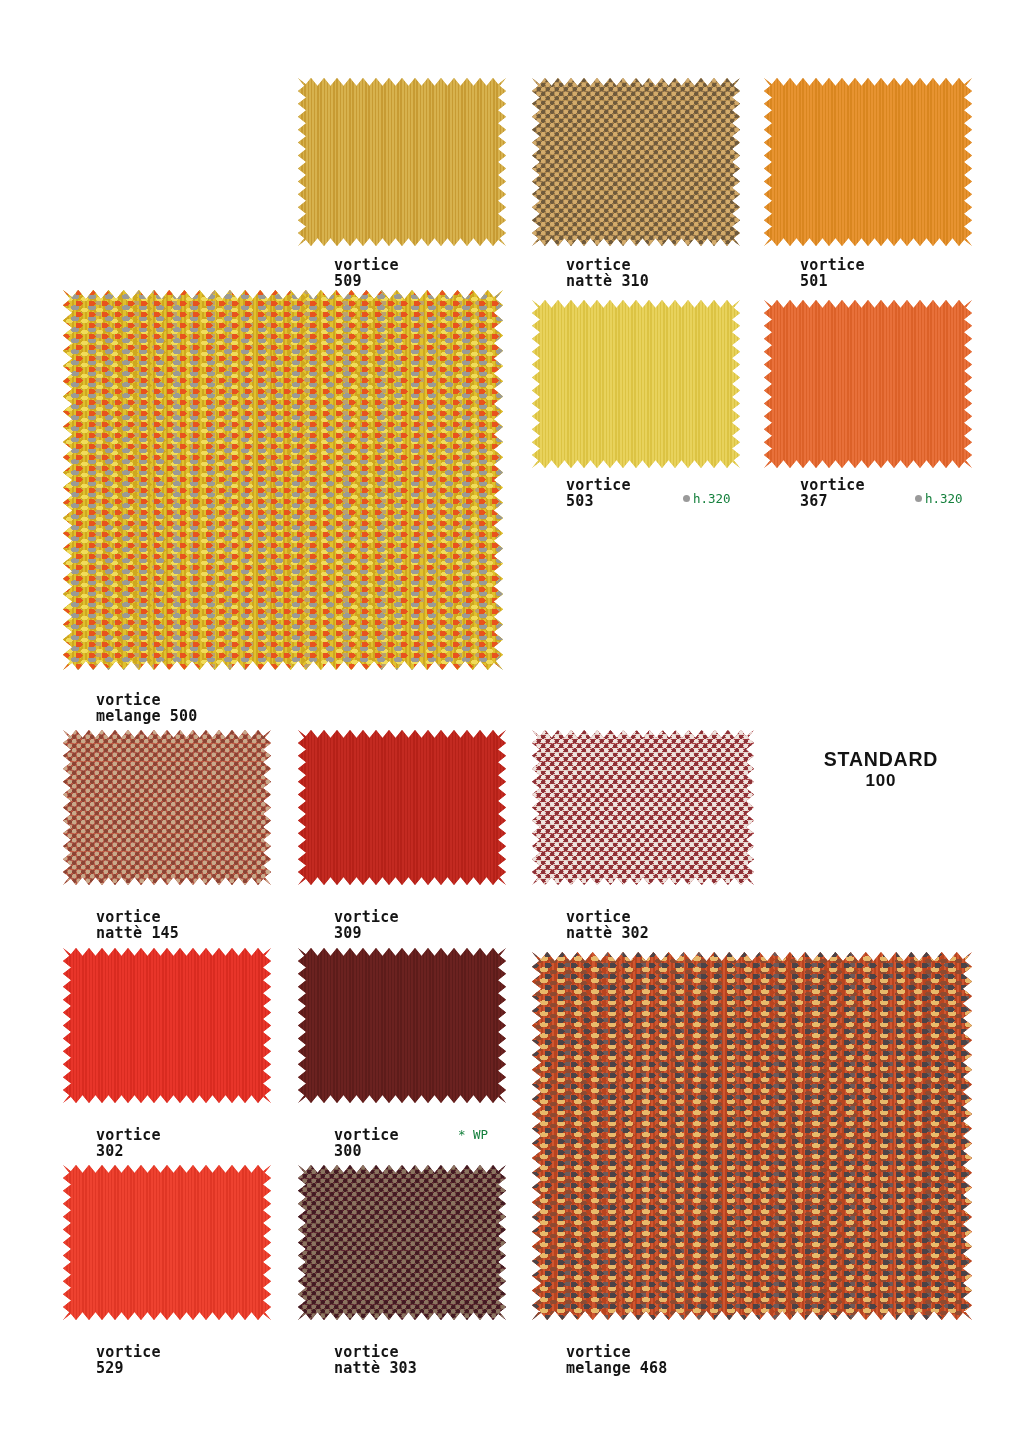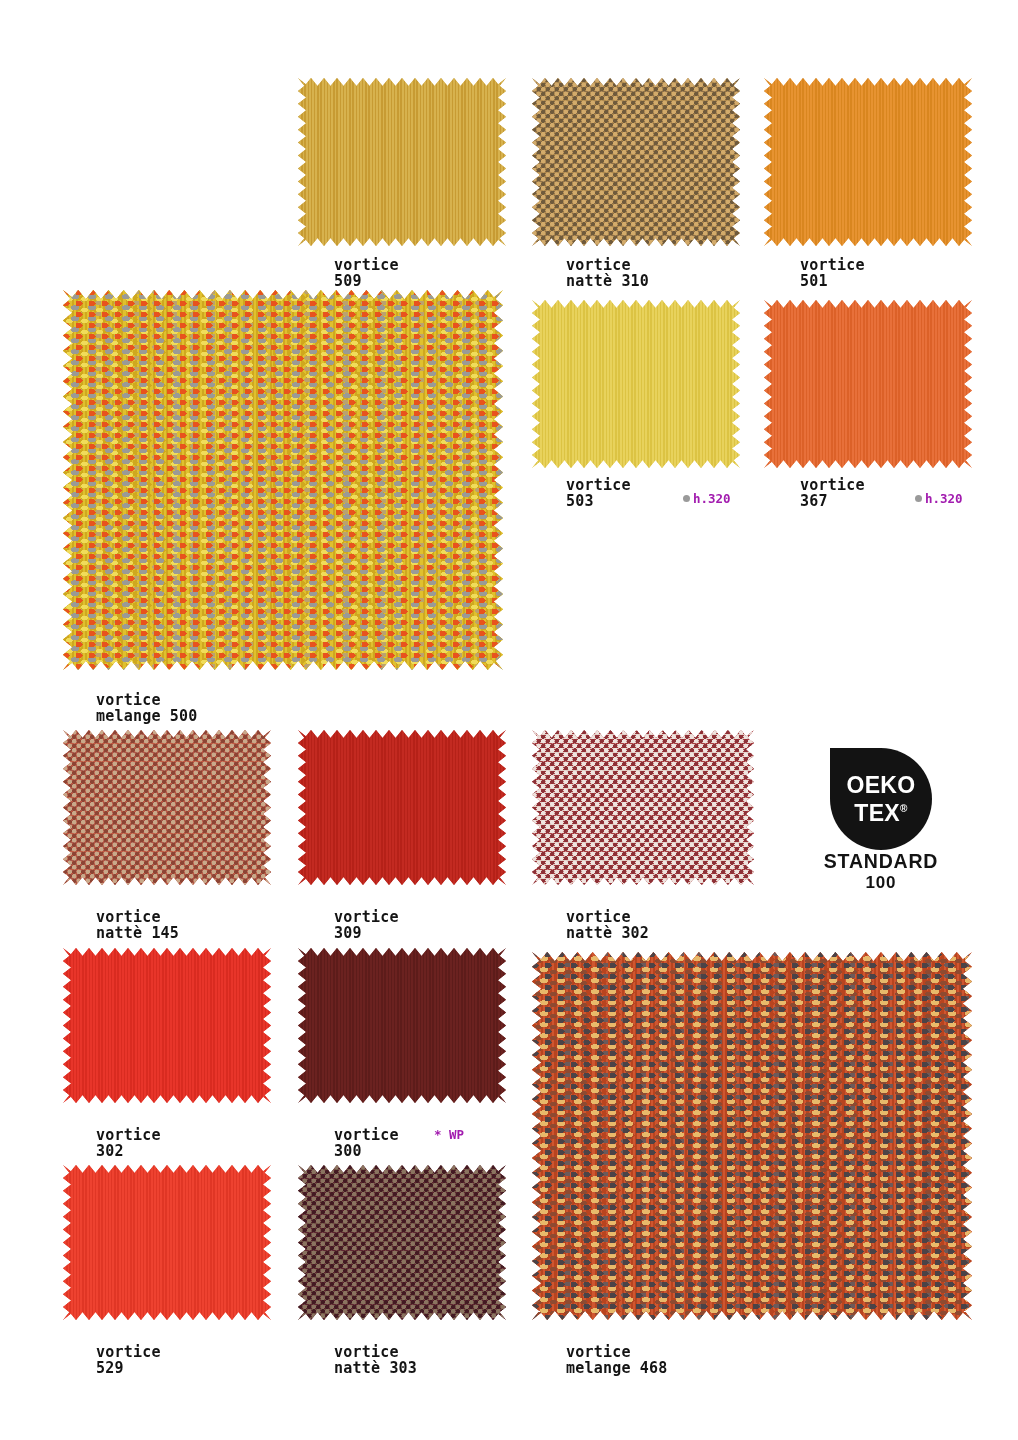--- a/index.html
+++ b/index.html
@@ -46,22 +46,22 @@
     letter-spacing: 0.2px;
     white-space: pre;
   }
   .label .l1 { display: block; }
   .label .l2 { display: block; }
 
   .note {
     position: absolute;
     font-family: "DejaVu Sans Mono", "Liberation Mono", monospace;
     font-size: 12.5px;
-    font-weight: bold;
-    color: #a21caf;
+    font-weight: normal;
+    color: #15803d;
     line-height: 16px;
     white-space: pre;
   }
   .note .dot {
     display: inline-block;
     width: 7px;
     height: 7px;
     border-radius: 50%;
     background: #9a9a9a;
     margin-right: 3px;
@@ -159,34 +159,30 @@
     </div>
     <div class="label" style="left: 566px; top: 909px;"><span class="l1">vortice</span><span class="l2">nattè 302</span></div>
     <div class="swatch" style="left: 63px; top: 948px; width: 208px; height: 155px;">
       <div class="swatch-inner" style="background-color: rgb(232, 53, 42); background-image: repeating-linear-gradient(90deg, rgb(217, 43, 32) 0px, rgb(217, 43, 32) 1.4px, rgb(232, 53, 42) 1.4px, rgb(232, 53, 42) 3.2px), repeating-linear-gradient(0deg, rgba(0, 0, 0, 0.1) 0px, rgba(0, 0, 0, 0.1) 1.2px, rgba(255, 255, 255, 0.08) 1.2px, rgba(255, 255, 255, 0.08) 2.6px); background-size: auto, auto; clip-path: polygon(0px 0px, 6.5px 8.1px, 13px 0px, 19.5px 8.1px, 26px 0px, 32.5px 8.1px, 39px 0px, 45.5px 8.1px, 52px 0px, 58.5px 8.1px, 65px 0px, 71.5px 8.1px, 78px 0px, 84.5px 8.1px, 91px 0px, 97.5px 8.1px, 104px 0px, 110.5px 8.1px, 117px 0px, 123.5px 8.1px, 130px 0px, 136.5px 8.1px, 143px 0px, 149.5px 8.1px, 156px 0px, 162.5px 8.1px, 169px 0px, 175.5px 8.1px, 182px 0px, 188.5px 8.1px, 195px 0px, 201.5px 8.1px, 208px 0px, 208px 0px, 199.9px 6.5px, 208px 12.9px, 199.9px 19.4px, 208px 25.8px, 199.9px 32.3px, 208px 38.8px, 199.9px 45.2px, 208px 51.7px, 199.9px 58.1px, 208px 64.6px, 199.9px 71px, 208px 77.5px, 199.9px 84px, 208px 90.4px, 199.9px 96.9px, 208px 103.3px, 199.9px 109.8px, 208px 116.3px, 199.9px 122.7px, 208px 129.2px, 199.9px 135.6px, 208px 142.1px, 199.9px 148.5px, 208px 155px, 208px 155px, 201.5px 146.9px, 195px 155px, 188.5px 146.9px, 182px 155px, 175.5px 146.9px, 169px 155px, 162.5px 146.9px, 156px 155px, 149.5px 146.9px, 143px 155px, 136.5px 146.9px, 130px 155px, 123.5px 146.9px, 117px 155px, 110.5px 146.9px, 104px 155px, 97.5px 146.9px, 91px 155px, 84.5px 146.9px, 78px 155px, 71.5px 146.9px, 65px 155px, 58.5px 146.9px, 52px 155px, 45.5px 146.9px, 39px 155px, 32.5px 146.9px, 26px 155px, 19.5px 146.9px, 13px 155px, 6.5px 146.9px, 0px 155px, 0px 155px, 8.1px 148.5px, 0px 142.1px, 8.1px 135.6px, 0px 129.2px, 8.1px 122.7px, 0px 116.3px, 8.1px 109.8px, 0px 103.3px, 8.1px 96.9px, 0px 90.4px, 8.1px 84px, 0px 77.5px, 8.1px 71px, 0px 64.6px, 8.1px 58.1px, 0px 51.7px, 8.1px 45.2px, 0px 38.8px, 8.1px 32.3px, 0px 25.8px, 8.1px 19.4px, 0px 12.9px, 8.1px 6.5px, 0px 0px);"></div>
     </div>
     <div class="label" style="left: 96px; top: 1127px;"><span class="l1">vortice</span><span class="l2">302</span></div>
     <div class="swatch" style="left: 298px; top: 948px; width: 208px; height: 155px;">
       <div class="swatch-inner" style="background-color: rgb(107, 34, 32); background-image: repeating-linear-gradient(90deg, rgb(93, 28, 26) 0px, rgb(93, 28, 26) 1.4px, rgb(107, 34, 32) 1.4px, rgb(107, 34, 32) 3.2px), repeating-linear-gradient(0deg, rgba(0, 0, 0, 0.1) 0px, rgba(0, 0, 0, 0.1) 1.2px, rgba(255, 255, 255, 0.08) 1.2px, rgba(255, 255, 255, 0.08) 2.6px); background-size: auto, auto; clip-path: polygon(0px 0px, 6.5px 8.1px, 13px 0px, 19.5px 8.1px, 26px 0px, 32.5px 8.1px, 39px 0px, 45.5px 8.1px, 52px 0px, 58.5px 8.1px, 65px 0px, 71.5px 8.1px, 78px 0px, 84.5px 8.1px, 91px 0px, 97.5px 8.1px, 104px 0px, 110.5px 8.1px, 117px 0px, 123.5px 8.1px, 130px 0px, 136.5px 8.1px, 143px 0px, 149.5px 8.1px, 156px 0px, 162.5px 8.1px, 169px 0px, 175.5px 8.1px, 182px 0px, 188.5px 8.1px, 195px 0px, 201.5px 8.1px, 208px 0px, 208px 0px, 199.9px 6.5px, 208px 12.9px, 199.9px 19.4px, 208px 25.8px, 199.9px 32.3px, 208px 38.8px, 199.9px 45.2px, 208px 51.7px, 199.9px 58.1px, 208px 64.6px, 199.9px 71px, 208px 77.5px, 199.9px 84px, 208px 90.4px, 199.9px 96.9px, 208px 103.3px, 199.9px 109.8px, 208px 116.3px, 199.9px 122.7px, 208px 129.2px, 199.9px 135.6px, 208px 142.1px, 199.9px 148.5px, 208px 155px, 208px 155px, 201.5px 146.9px, 195px 155px, 188.5px 146.9px, 182px 155px, 175.5px 146.9px, 169px 155px, 162.5px 146.9px, 156px 155px, 149.5px 146.9px, 143px 155px, 136.5px 146.9px, 130px 155px, 123.5px 146.9px, 117px 155px, 110.5px 146.9px, 104px 155px, 97.5px 146.9px, 91px 155px, 84.5px 146.9px, 78px 155px, 71.5px 146.9px, 65px 155px, 58.5px 146.9px, 52px 155px, 45.5px 146.9px, 39px 155px, 32.5px 146.9px, 26px 155px, 19.5px 146.9px, 13px 155px, 6.5px 146.9px, 0px 155px, 0px 155px, 8.1px 148.5px, 0px 142.1px, 8.1px 135.6px, 0px 129.2px, 8.1px 122.7px, 0px 116.3px, 8.1px 109.8px, 0px 103.3px, 8.1px 96.9px, 0px 90.4px, 8.1px 84px, 0px 77.5px, 8.1px 71px, 0px 64.6px, 8.1px 58.1px, 0px 51.7px, 8.1px 45.2px, 0px 38.8px, 8.1px 32.3px, 0px 25.8px, 8.1px 19.4px, 0px 12.9px, 8.1px 6.5px, 0px 0px);"></div>
     </div>
     <div class="label" style="left: 334px; top: 1127px;"><span class="l1">vortice</span><span class="l2">300</span></div>
-    <div class="note" style="left: 434px; top: 1127px;"><span>* WP</span></div>
+    <div class="note" style="left: 458px; top: 1127px;"><span>* WP</span></div>
     <div class="swatch" style="left: 63px; top: 1165px; width: 208px; height: 155px;">
       <div class="swatch-inner" style="background-color: rgb(238, 66, 48); background-image: repeating-linear-gradient(90deg, rgb(224, 54, 37) 0px, rgb(224, 54, 37) 1.4px, rgb(238, 66, 48) 1.4px, rgb(238, 66, 48) 3.2px), repeating-linear-gradient(0deg, rgba(0, 0, 0, 0.1) 0px, rgba(0, 0, 0, 0.1) 1.2px, rgba(255, 255, 255, 0.08) 1.2px, rgba(255, 255, 255, 0.08) 2.6px); background-size: auto, auto; clip-path: polygon(0px 0px, 6.5px 8.1px, 13px 0px, 19.5px 8.1px, 26px 0px, 32.5px 8.1px, 39px 0px, 45.5px 8.1px, 52px 0px, 58.5px 8.1px, 65px 0px, 71.5px 8.1px, 78px 0px, 84.5px 8.1px, 91px 0px, 97.5px 8.1px, 104px 0px, 110.5px 8.1px, 117px 0px, 123.5px 8.1px, 130px 0px, 136.5px 8.1px, 143px 0px, 149.5px 8.1px, 156px 0px, 162.5px 8.1px, 169px 0px, 175.5px 8.1px, 182px 0px, 188.5px 8.1px, 195px 0px, 201.5px 8.1px, 208px 0px, 208px 0px, 199.9px 6.5px, 208px 12.9px, 199.9px 19.4px, 208px 25.8px, 199.9px 32.3px, 208px 38.8px, 199.9px 45.2px, 208px 51.7px, 199.9px 58.1px, 208px 64.6px, 199.9px 71px, 208px 77.5px, 199.9px 84px, 208px 90.4px, 199.9px 96.9px, 208px 103.3px, 199.9px 109.8px, 208px 116.3px, 199.9px 122.7px, 208px 129.2px, 199.9px 135.6px, 208px 142.1px, 199.9px 148.5px, 208px 155px, 208px 155px, 201.5px 146.9px, 195px 155px, 188.5px 146.9px, 182px 155px, 175.5px 146.9px, 169px 155px, 162.5px 146.9px, 156px 155px, 149.5px 146.9px, 143px 155px, 136.5px 146.9px, 130px 155px, 123.5px 146.9px, 117px 155px, 110.5px 146.9px, 104px 155px, 97.5px 146.9px, 91px 155px, 84.5px 146.9px, 78px 155px, 71.5px 146.9px, 65px 155px, 58.5px 146.9px, 52px 155px, 45.5px 146.9px, 39px 155px, 32.5px 146.9px, 26px 155px, 19.5px 146.9px, 13px 155px, 6.5px 146.9px, 0px 155px, 0px 155px, 8.1px 148.5px, 0px 142.1px, 8.1px 135.6px, 0px 129.2px, 8.1px 122.7px, 0px 116.3px, 8.1px 109.8px, 0px 103.3px, 8.1px 96.9px, 0px 90.4px, 8.1px 84px, 0px 77.5px, 8.1px 71px, 0px 64.6px, 8.1px 58.1px, 0px 51.7px, 8.1px 45.2px, 0px 38.8px, 8.1px 32.3px, 0px 25.8px, 8.1px 19.4px, 0px 12.9px, 8.1px 6.5px, 0px 0px);"></div>
     </div>
     <div class="label" style="left: 96px; top: 1344px;"><span class="l1">vortice</span><span class="l2">529</span></div>
     <div class="swatch" style="left: 298px; top: 1165px; width: 208px; height: 155px;">
       <div class="swatch-inner" style="background-color: rgb(93, 36, 48); background-image: radial-gradient(circle at 25% 25%, rgb(139, 116, 96) 0px, rgb(139, 116, 96) 2.1px, transparent 2.4px), radial-gradient(circle at 75% 75%, rgb(139, 116, 96) 0px, rgb(139, 116, 96) 2.1px, transparent 2.4px), radial-gradient(circle at 75% 25%, rgb(67, 26, 34) 0px, rgb(67, 26, 34) 1.9px, transparent 2.2px), radial-gradient(circle at 25% 75%, rgb(67, 26, 34) 0px, rgb(67, 26, 34) 1.9px, transparent 2.2px), repeating-linear-gradient(0deg, rgb(110, 82, 67) 0px, rgb(110, 82, 67) 1px, rgb(93, 36, 48) 1px, rgb(93, 36, 48) 2px); background-size: 9px 9px, 9px 9px, 9px 9px, 9px 9px, auto; clip-path: polygon(0px 0px, 6.5px 8.1px, 13px 0px, 19.5px 8.1px, 26px 0px, 32.5px 8.1px, 39px 0px, 45.5px 8.1px, 52px 0px, 58.5px 8.1px, 65px 0px, 71.5px 8.1px, 78px 0px, 84.5px 8.1px, 91px 0px, 97.5px 8.1px, 104px 0px, 110.5px 8.1px, 117px 0px, 123.5px 8.1px, 130px 0px, 136.5px 8.1px, 143px 0px, 149.5px 8.1px, 156px 0px, 162.5px 8.1px, 169px 0px, 175.5px 8.1px, 182px 0px, 188.5px 8.1px, 195px 0px, 201.5px 8.1px, 208px 0px, 208px 0px, 199.9px 6.5px, 208px 12.9px, 199.9px 19.4px, 208px 25.8px, 199.9px 32.3px, 208px 38.8px, 199.9px 45.2px, 208px 51.7px, 199.9px 58.1px, 208px 64.6px, 199.9px 71px, 208px 77.5px, 199.9px 84px, 208px 90.4px, 199.9px 96.9px, 208px 103.3px, 199.9px 109.8px, 208px 116.3px, 199.9px 122.7px, 208px 129.2px, 199.9px 135.6px, 208px 142.1px, 199.9px 148.5px, 208px 155px, 208px 155px, 201.5px 146.9px, 195px 155px, 188.5px 146.9px, 182px 155px, 175.5px 146.9px, 169px 155px, 162.5px 146.9px, 156px 155px, 149.5px 146.9px, 143px 155px, 136.5px 146.9px, 130px 155px, 123.5px 146.9px, 117px 155px, 110.5px 146.9px, 104px 155px, 97.5px 146.9px, 91px 155px, 84.5px 146.9px, 78px 155px, 71.5px 146.9px, 65px 155px, 58.5px 146.9px, 52px 155px, 45.5px 146.9px, 39px 155px, 32.5px 146.9px, 26px 155px, 19.5px 146.9px, 13px 155px, 6.5px 146.9px, 0px 155px, 0px 155px, 8.1px 148.5px, 0px 142.1px, 8.1px 135.6px, 0px 129.2px, 8.1px 122.7px, 0px 116.3px, 8.1px 109.8px, 0px 103.3px, 8.1px 96.9px, 0px 90.4px, 8.1px 84px, 0px 77.5px, 8.1px 71px, 0px 64.6px, 8.1px 58.1px, 0px 51.7px, 8.1px 45.2px, 0px 38.8px, 8.1px 32.3px, 0px 25.8px, 8.1px 19.4px, 0px 12.9px, 8.1px 6.5px, 0px 0px);"></div>
     </div>
     <div class="label" style="left: 334px; top: 1344px;"><span class="l1">vortice</span><span class="l2">nattè 303</span></div>
     <div class="swatch" style="left: 532px; top: 952px; width: 440px; height: 368px;">
       <div class="swatch-inner" style="background-color: rgb(207, 86, 48); background-image: radial-gradient(4px 2.6px at 20% 22%, rgb(75, 67, 71) 0px, rgb(75, 67, 71) 100%, transparent 100%), radial-gradient(4px 2.6px at 70% 60%, rgb(232, 185, 106) 0px, rgb(232, 185, 106) 100%, transparent 100%), radial-gradient(3.4px 2.4px at 45% 82%, rgb(142, 74, 49) 0px, rgb(142, 74, 49) 100%, transparent 100%), radial-gradient(3.6px 2.4px at 88% 15%, rgb(108, 90, 90) 0px, rgb(108, 90, 90) 100%, transparent 100%), radial-gradient(3.2px 2.2px at 10% 68%, rgb(184, 68, 31) 0px, rgb(184, 68, 31) 100%, transparent 100%), repeating-linear-gradient(90deg, rgb(184, 68, 31) 0px, rgb(184, 68, 31) 2px, rgb(207, 86, 48) 2px, rgb(207, 86, 48) 4.5px), repeating-linear-gradient(0deg, rgba(0, 0, 0, 0.14) 0px, rgba(0, 0, 0, 0.14) 2px, rgba(255, 255, 255, 0.07) 2px, rgba(255, 255, 255, 0.07) 4.5px); background-size: 13px 11px, 17px 11px, 15px 11px, 19px 11px, 14px 11px, auto, auto; clip-path: polygon(0px 0px, 7.6px 9.3px, 15.2px 0px, 22.8px 9.3px, 30.3px 0px, 37.9px 9.3px, 45.5px 0px, 53.1px 9.3px, 60.7px 0px, 68.3px 9.3px, 75.9px 0px, 83.4px 9.3px, 91px 0px, 98.6px 9.3px, 106.2px 0px, 113.8px 9.3px, 121.4px 0px, 129px 9.3px, 136.6px 0px, 144.1px 9.3px, 151.7px 0px, 159.3px 9.3px, 166.9px 0px, 174.5px 9.3px, 182.1px 0px, 189.7px 9.3px, 197.2px 0px, 204.8px 9.3px, 212.4px 0px, 220px 9.3px, 227.6px 0px, 235.2px 9.3px, 242.8px 0px, 250.3px 9.3px, 257.9px 0px, 265.5px 9.3px, 273.1px 0px, 280.7px 9.3px, 288.3px 0px, 295.9px 9.3px, 303.4px 0px, 311px 9.3px, 318.6px 0px, 326.2px 9.3px, 333.8px 0px, 341.4px 9.3px, 349px 0px, 356.6px 9.3px, 364.1px 0px, 371.7px 9.3px, 379.3px 0px, 386.9px 9.3px, 394.5px 0px, 402.1px 9.3px, 409.7px 0px, 417.2px 9.3px, 424.8px 0px, 432.4px 9.3px, 440px 0px, 440px 0px, 430.7px 7.4px, 440px 14.7px, 430.7px 22.1px, 440px 29.4px, 430.7px 36.8px, 440px 44.2px, 430.7px 51.5px, 440px 58.9px, 430.7px 66.2px, 440px 73.6px, 430.7px 81px, 440px 88.3px, 430.7px 95.7px, 440px 103px, 430.7px 110.4px, 440px 117.8px, 430.7px 125.1px, 440px 132.5px, 430.7px 139.8px, 440px 147.2px, 430.7px 154.6px, 440px 161.9px, 430.7px 169.3px, 440px 176.6px, 430.7px 184px, 440px 191.4px, 430.7px 198.7px, 440px 206.1px, 430.7px 213.4px, 440px 220.8px, 430.7px 228.2px, 440px 235.5px, 430.7px 242.9px, 440px 250.2px, 430.7px 257.6px, 440px 265px, 430.7px 272.3px, 440px 279.7px, 430.7px 287px, 440px 294.4px, 430.7px 301.8px, 440px 309.1px, 430.7px 316.5px, 440px 323.8px, 430.7px 331.2px, 440px 338.6px, 430.7px 345.9px, 440px 353.3px, 430.7px 360.6px, 440px 368px, 440px 368px, 432.4px 358.7px, 424.8px 368px, 417.2px 358.7px, 409.7px 368px, 402.1px 358.7px, 394.5px 368px, 386.9px 358.7px, 379.3px 368px, 371.7px 358.7px, 364.1px 368px, 356.6px 358.7px, 349px 368px, 341.4px 358.7px, 333.8px 368px, 326.2px 358.7px, 318.6px 368px, 311px 358.7px, 303.4px 368px, 295.9px 358.7px, 288.3px 368px, 280.7px 358.7px, 273.1px 368px, 265.5px 358.7px, 257.9px 368px, 250.3px 358.7px, 242.8px 368px, 235.2px 358.7px, 227.6px 368px, 220px 358.7px, 212.4px 368px, 204.8px 358.7px, 197.2px 368px, 189.7px 358.7px, 182.1px 368px, 174.5px 358.7px, 166.9px 368px, 159.3px 358.7px, 151.7px 368px, 144.1px 358.7px, 136.6px 368px, 129px 358.7px, 121.4px 368px, 113.8px 358.7px, 106.2px 368px, 98.6px 358.7px, 91px 368px, 83.4px 358.7px, 75.9px 368px, 68.3px 358.7px, 60.7px 368px, 53.1px 358.7px, 45.5px 368px, 37.9px 358.7px, 30.3px 368px, 22.8px 358.7px, 15.2px 368px, 7.6px 358.7px, 0px 368px, 0px 368px, 9.3px 360.6px, 0px 353.3px, 9.3px 345.9px, 0px 338.6px, 9.3px 331.2px, 0px 323.8px, 9.3px 316.5px, 0px 309.1px, 9.3px 301.8px, 0px 294.4px, 9.3px 287px, 0px 279.7px, 9.3px 272.3px, 0px 265px, 9.3px 257.6px, 0px 250.2px, 9.3px 242.9px, 0px 235.5px, 9.3px 228.2px, 0px 220.8px, 9.3px 213.4px, 0px 206.1px, 9.3px 198.7px, 0px 191.4px, 9.3px 184px, 0px 176.6px, 9.3px 169.3px, 0px 161.9px, 9.3px 154.6px, 0px 147.2px, 9.3px 139.8px, 0px 132.5px, 9.3px 125.1px, 0px 117.8px, 9.3px 110.4px, 0px 103px, 9.3px 95.7px, 0px 88.3px, 9.3px 81px, 0px 73.6px, 9.3px 66.2px, 0px 58.9px, 9.3px 51.5px, 0px 44.2px, 9.3px 36.8px, 0px 29.4px, 9.3px 22.1px, 0px 14.7px, 9.3px 7.4px, 0px 0px);"></div>
     </div>
     <div class="label" style="left: 566px; top: 1344px;"><span class="l1">vortice</span><span class="l2">melange 468</span></div>
     <div class="oeko" style="left: 815px; top: 748px;">
-      <div class="oeko-mark">
-        <div class="ot1">OEKO</div>
-        <div class="ot2"><span>TEX</span><sup>®</sup></div>
-      </div>
       <div class="oeko-std">STANDARD</div>
       <div class="oeko-num">100</div>
     </div>
   </div>
 
 </body></html>

